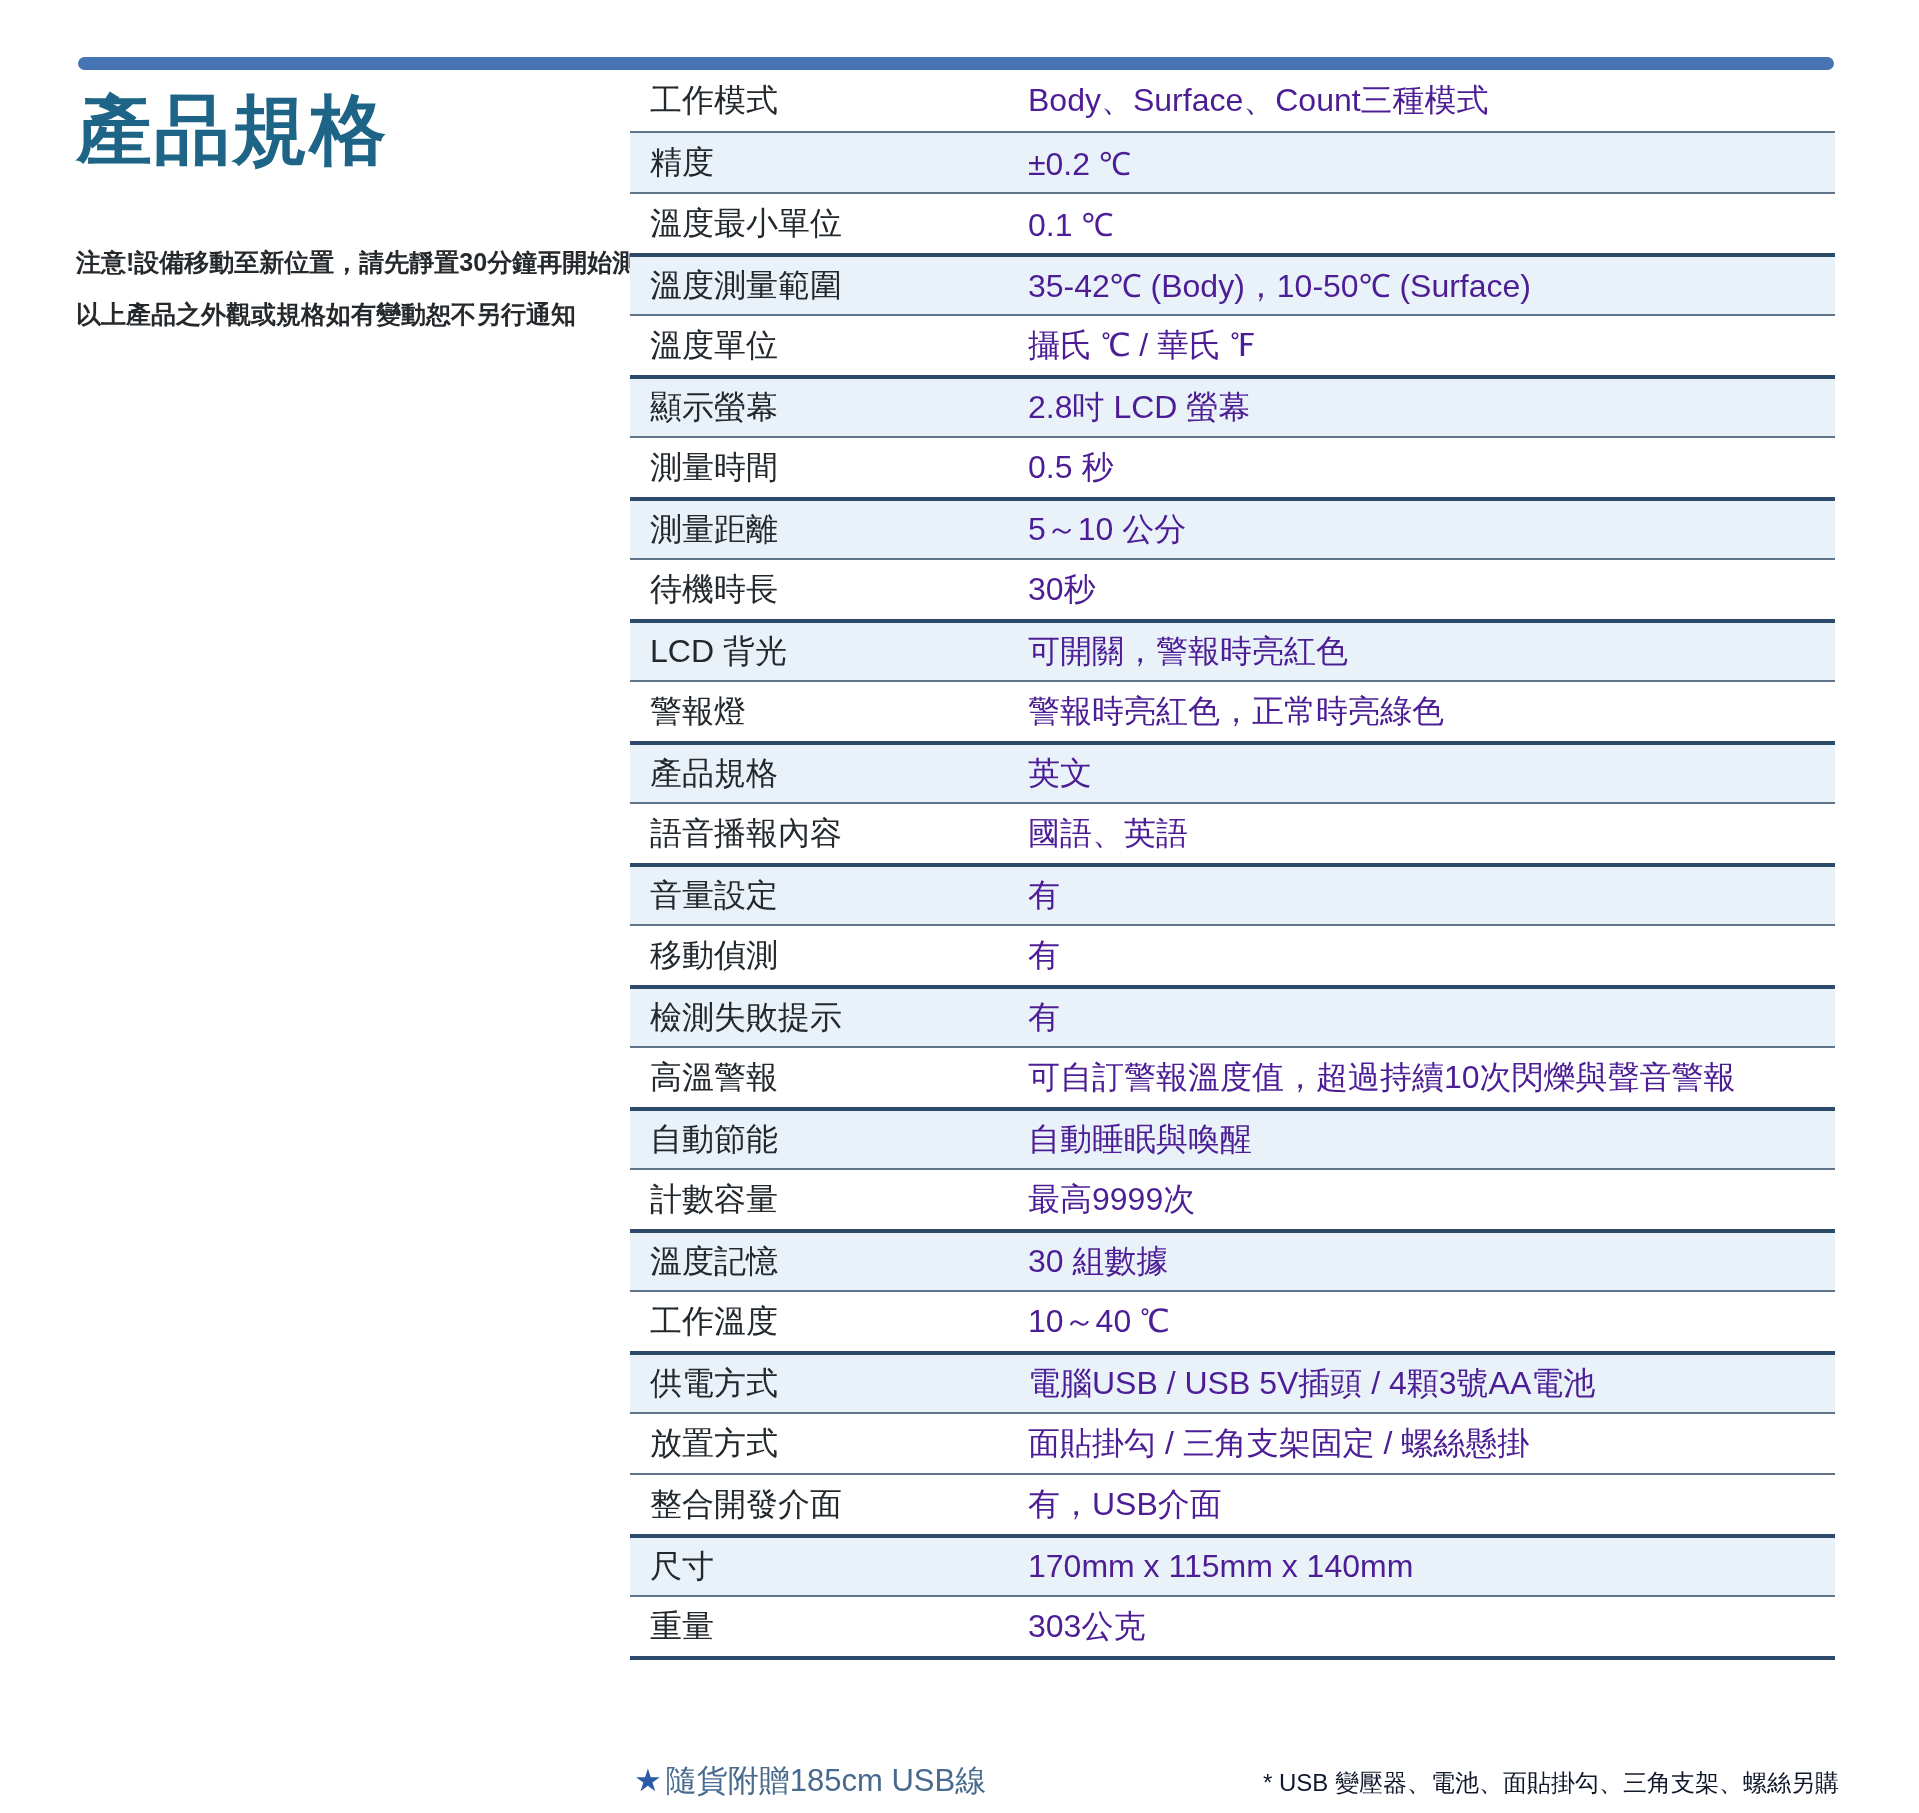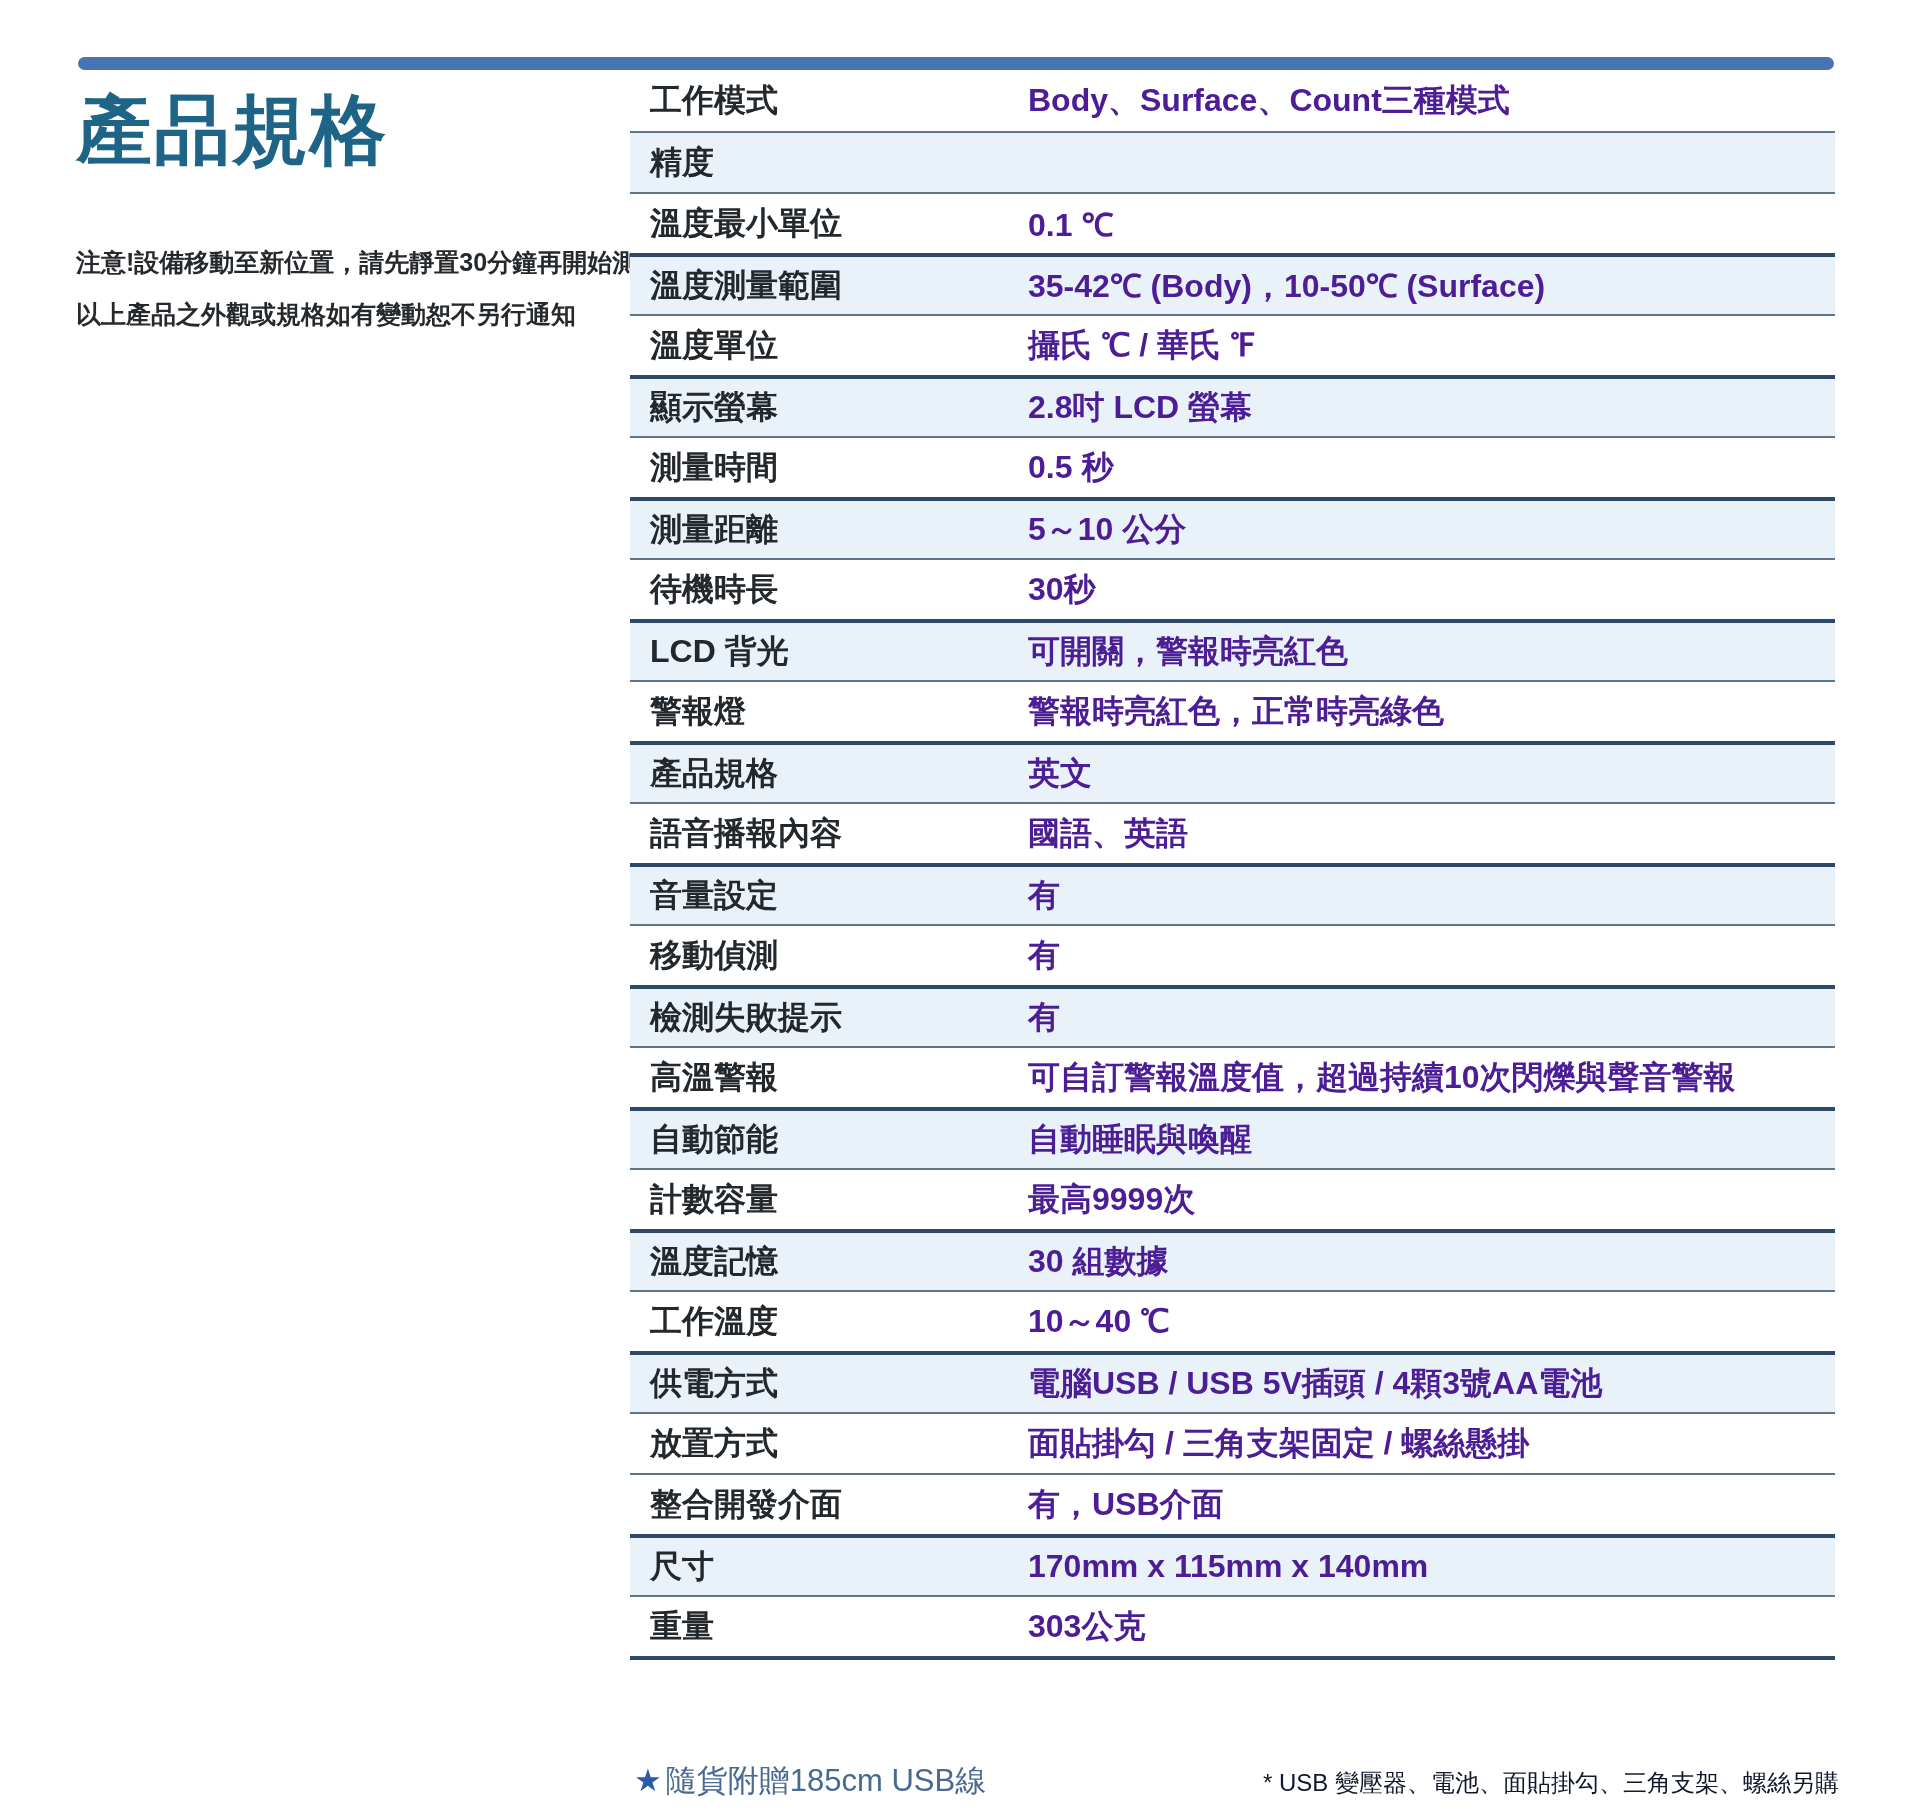--- a/index.html
+++ b/index.html
@@ -29,21 +29,20 @@
     width: 480px;
     font-size: 25px; font-weight: bold;
     color: #26292c; line-height: 52px;
     white-space: nowrap;
   }
 
   .spec-table {
     position: absolute; left: 630px; top: 70px;
     width: 1205px;
     border-bottom: 4px solid #2e4a6a;
-    font-weight: bold;
   }
   .row {
     display: flex; align-items: center;
     height: 61px; box-sizing: border-box;
     background: #ffffff;
   }
   .row.blue { background: #e9f2f9; }
   .row.bt-thin  { border-top: 2px solid #5f7389; }
   .row.bt-thick { border-top: 4px solid #2e4a6a; }
   .row .label {
@@ -80,20 +79,21 @@
     <div>以上產品之外觀或規格如有變動恕不另行通知</div>
   </div>
 
   <div class="spec-table" id="spec-table">
       <div class="row">
         <span class="label">工作模式</span>
         <span class="value">Body、Surface、Count三種模式</span>
       </div>
       <div class="row blue bt-thin">
         <span class="label">精度</span>
+        <span class="value">±0.2 ℃</span>
       </div>
       <div class="row bt-thin">
         <span class="label">溫度最小單位</span>
         <span class="value">0.1 ℃</span>
       </div>
       <div class="row blue bt-thick">
         <span class="label">溫度測量範圍</span>
         <span class="value">35-42℃ (Body)，10-50℃ (Surface)</span>
       </div>
       <div class="row bt-thin">

